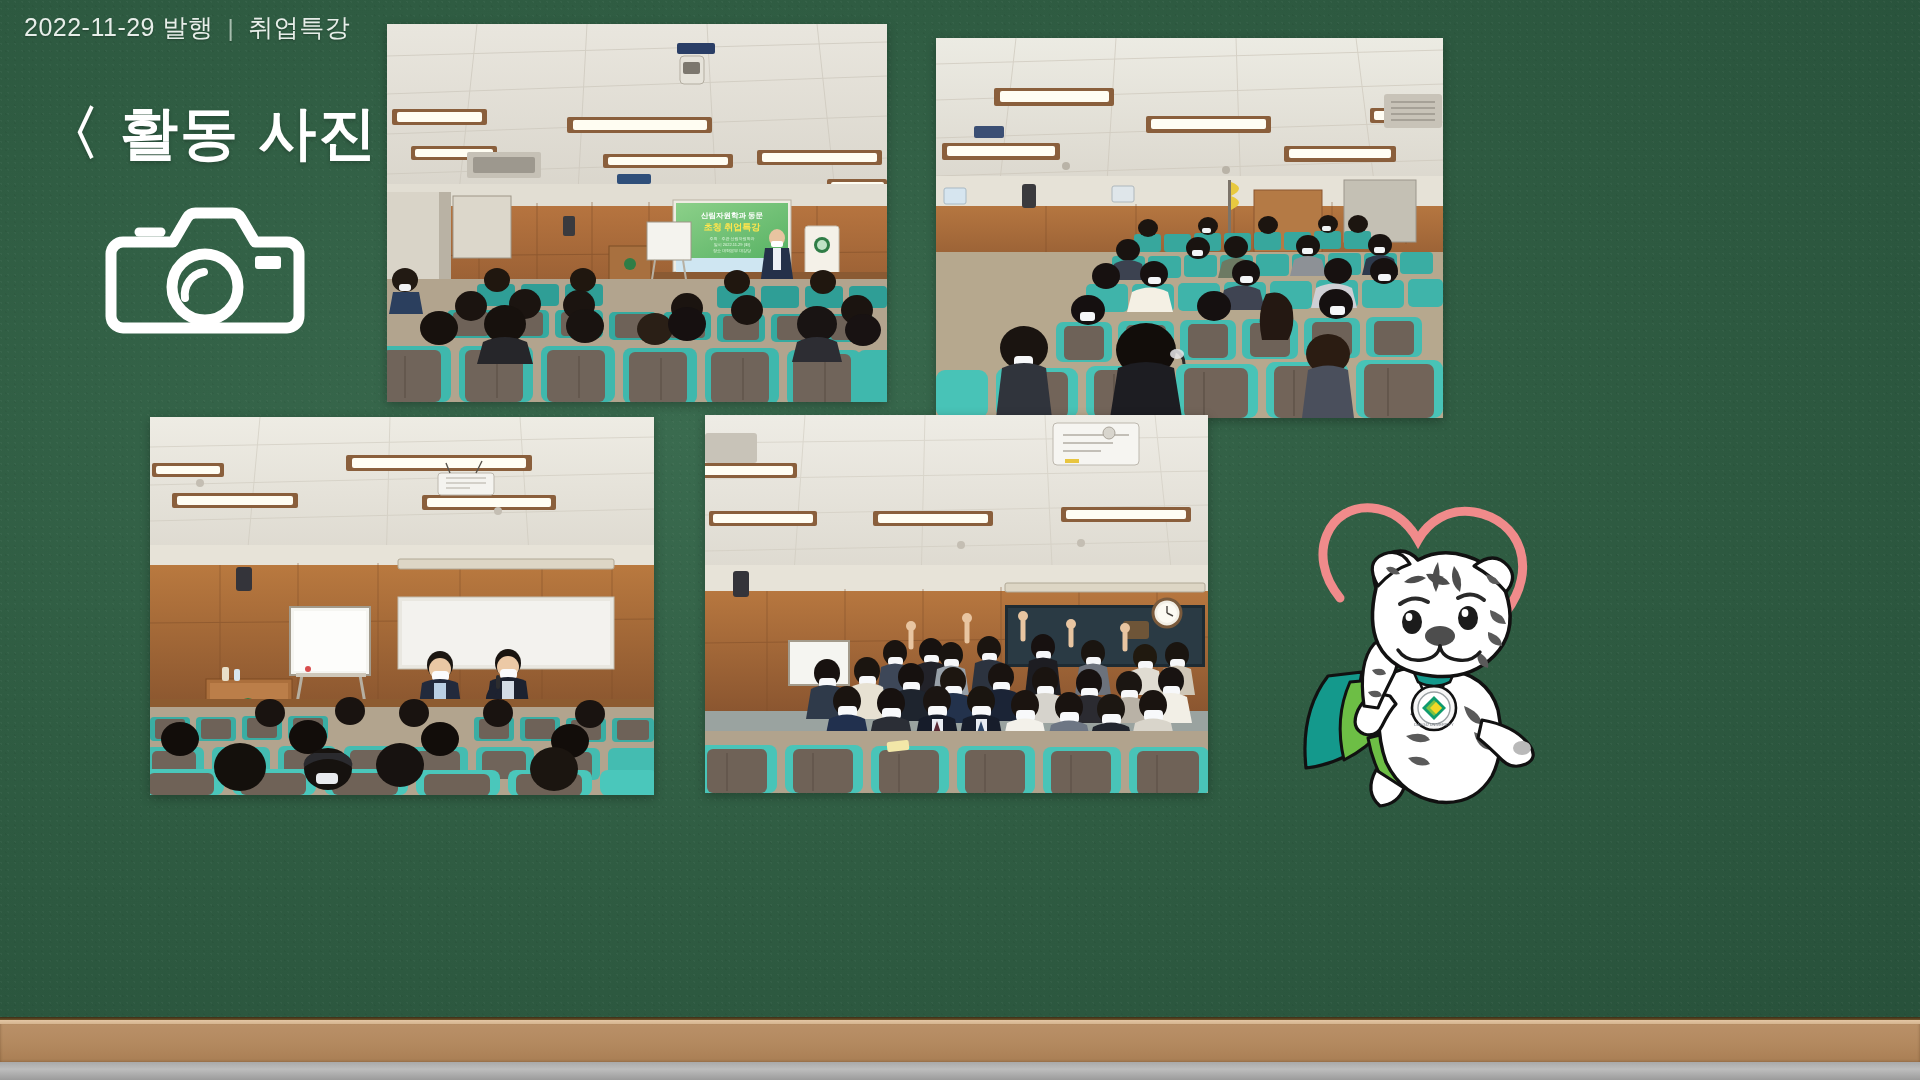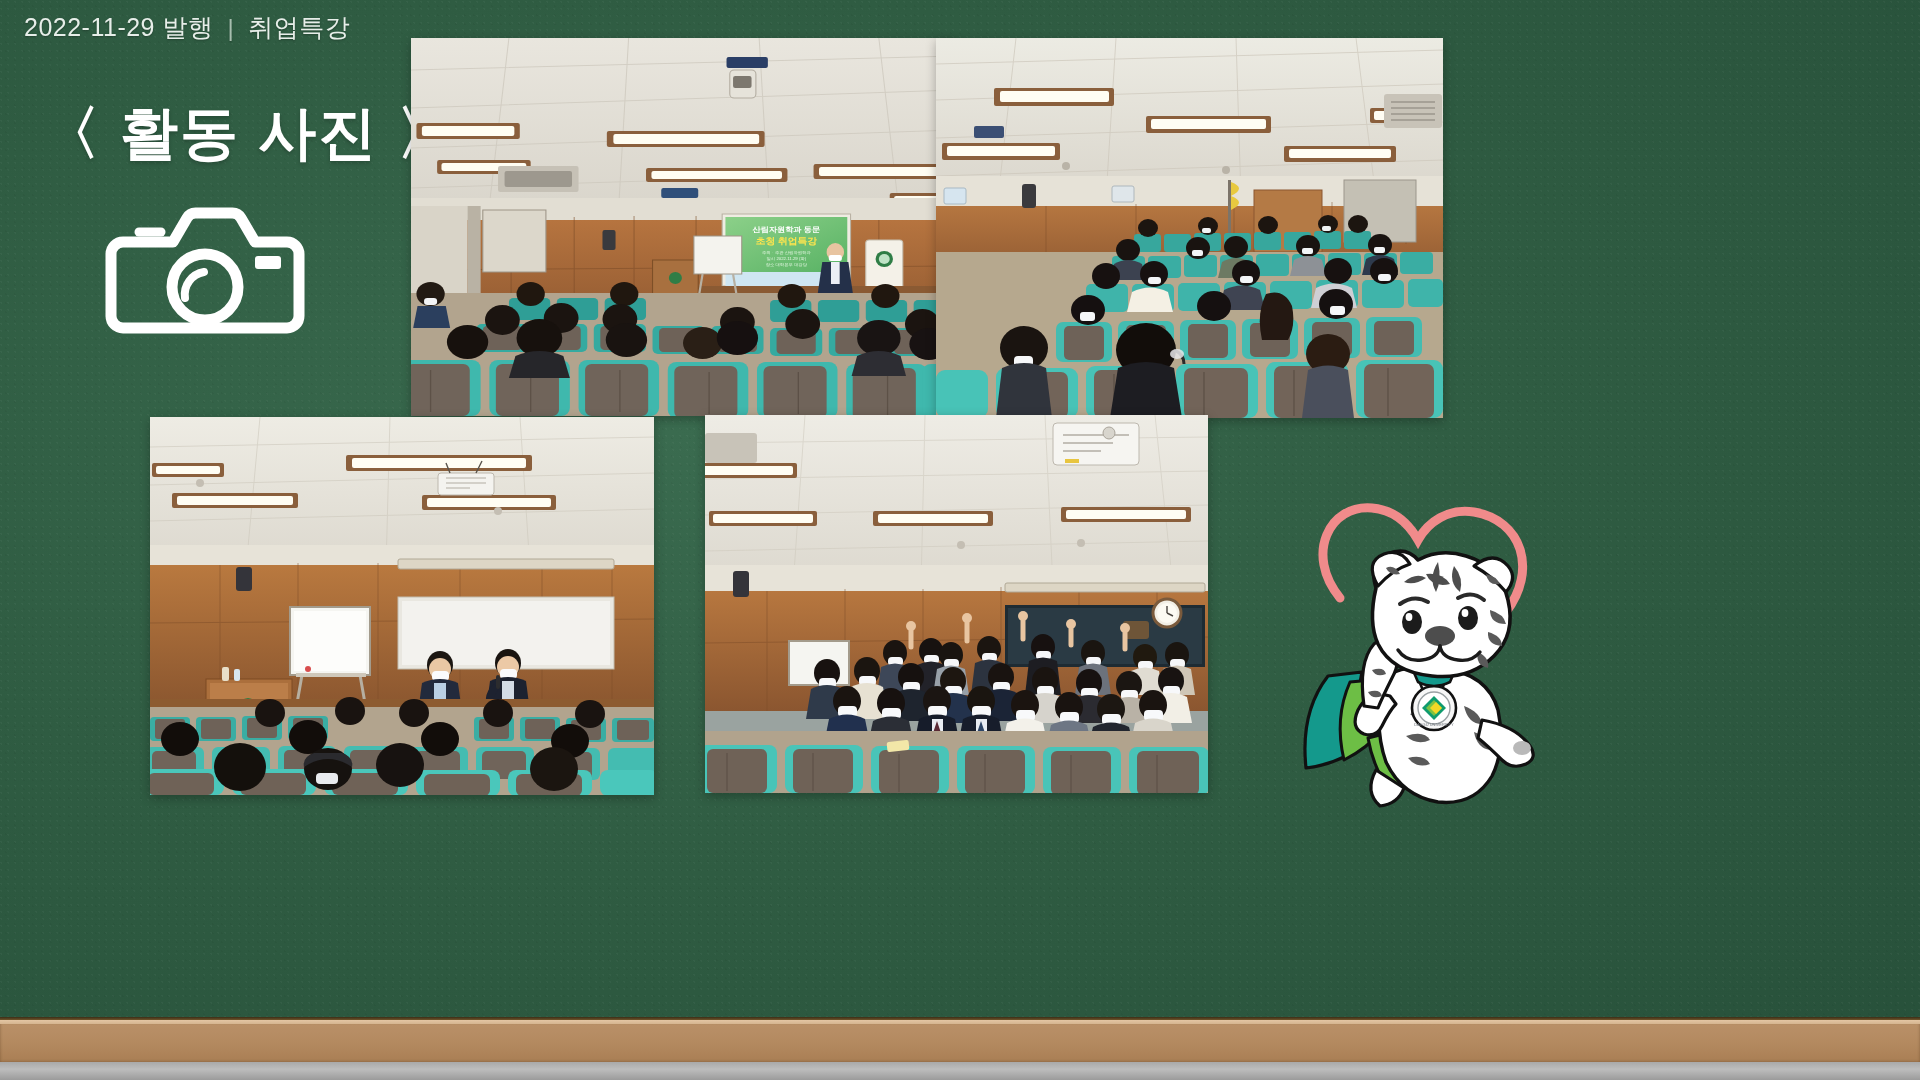--- a/index.html
+++ b/index.html
@@ -33,21 +33,21 @@
     position:absolute;left:42px;top:95px;
     color:#ffffff;font-size:58px;font-weight:700;letter-spacing:2px;
     white-space:nowrap;text-shadow:0 2px 4px rgba(0,0,0,.22);
   }
   
   #camwrap{position:absolute;left:105px;top:190px;width:200px;height:145px;}
   
   .photo{position:absolute;overflow:hidden;background:#9aa3a0;
          box-shadow:0 3px 10px rgba(0,0,0,.28);}
   .photo svg{display:block;width:100%;height:100%;}
-  #ph1{left:387px;top:38px;width:544px;height:378px;margin-left:24px;}
+  #ph1{left:387px;top:24px;width:500px;height:378px;}
   #ph2{left:936px;top:38px;width:507px;height:380px;}
   #ph3{left:150px;top:417px;width:504px;height:378px;}
   #ph4{left:705px;top:415px;width:503px;height:378px;}
   
   #mascot{position:absolute;left:1268px;top:470px;width:320px;height:350px;}
   #mascot svg{display:block;width:100%;height:100%;}
   
   #ledge{
     position:absolute;left:0;bottom:58px;width:1920px;height:5px;
     background:linear-gradient(180deg,#3a2d17 0%,#6b5128 55%,#d6b68c 100%);

